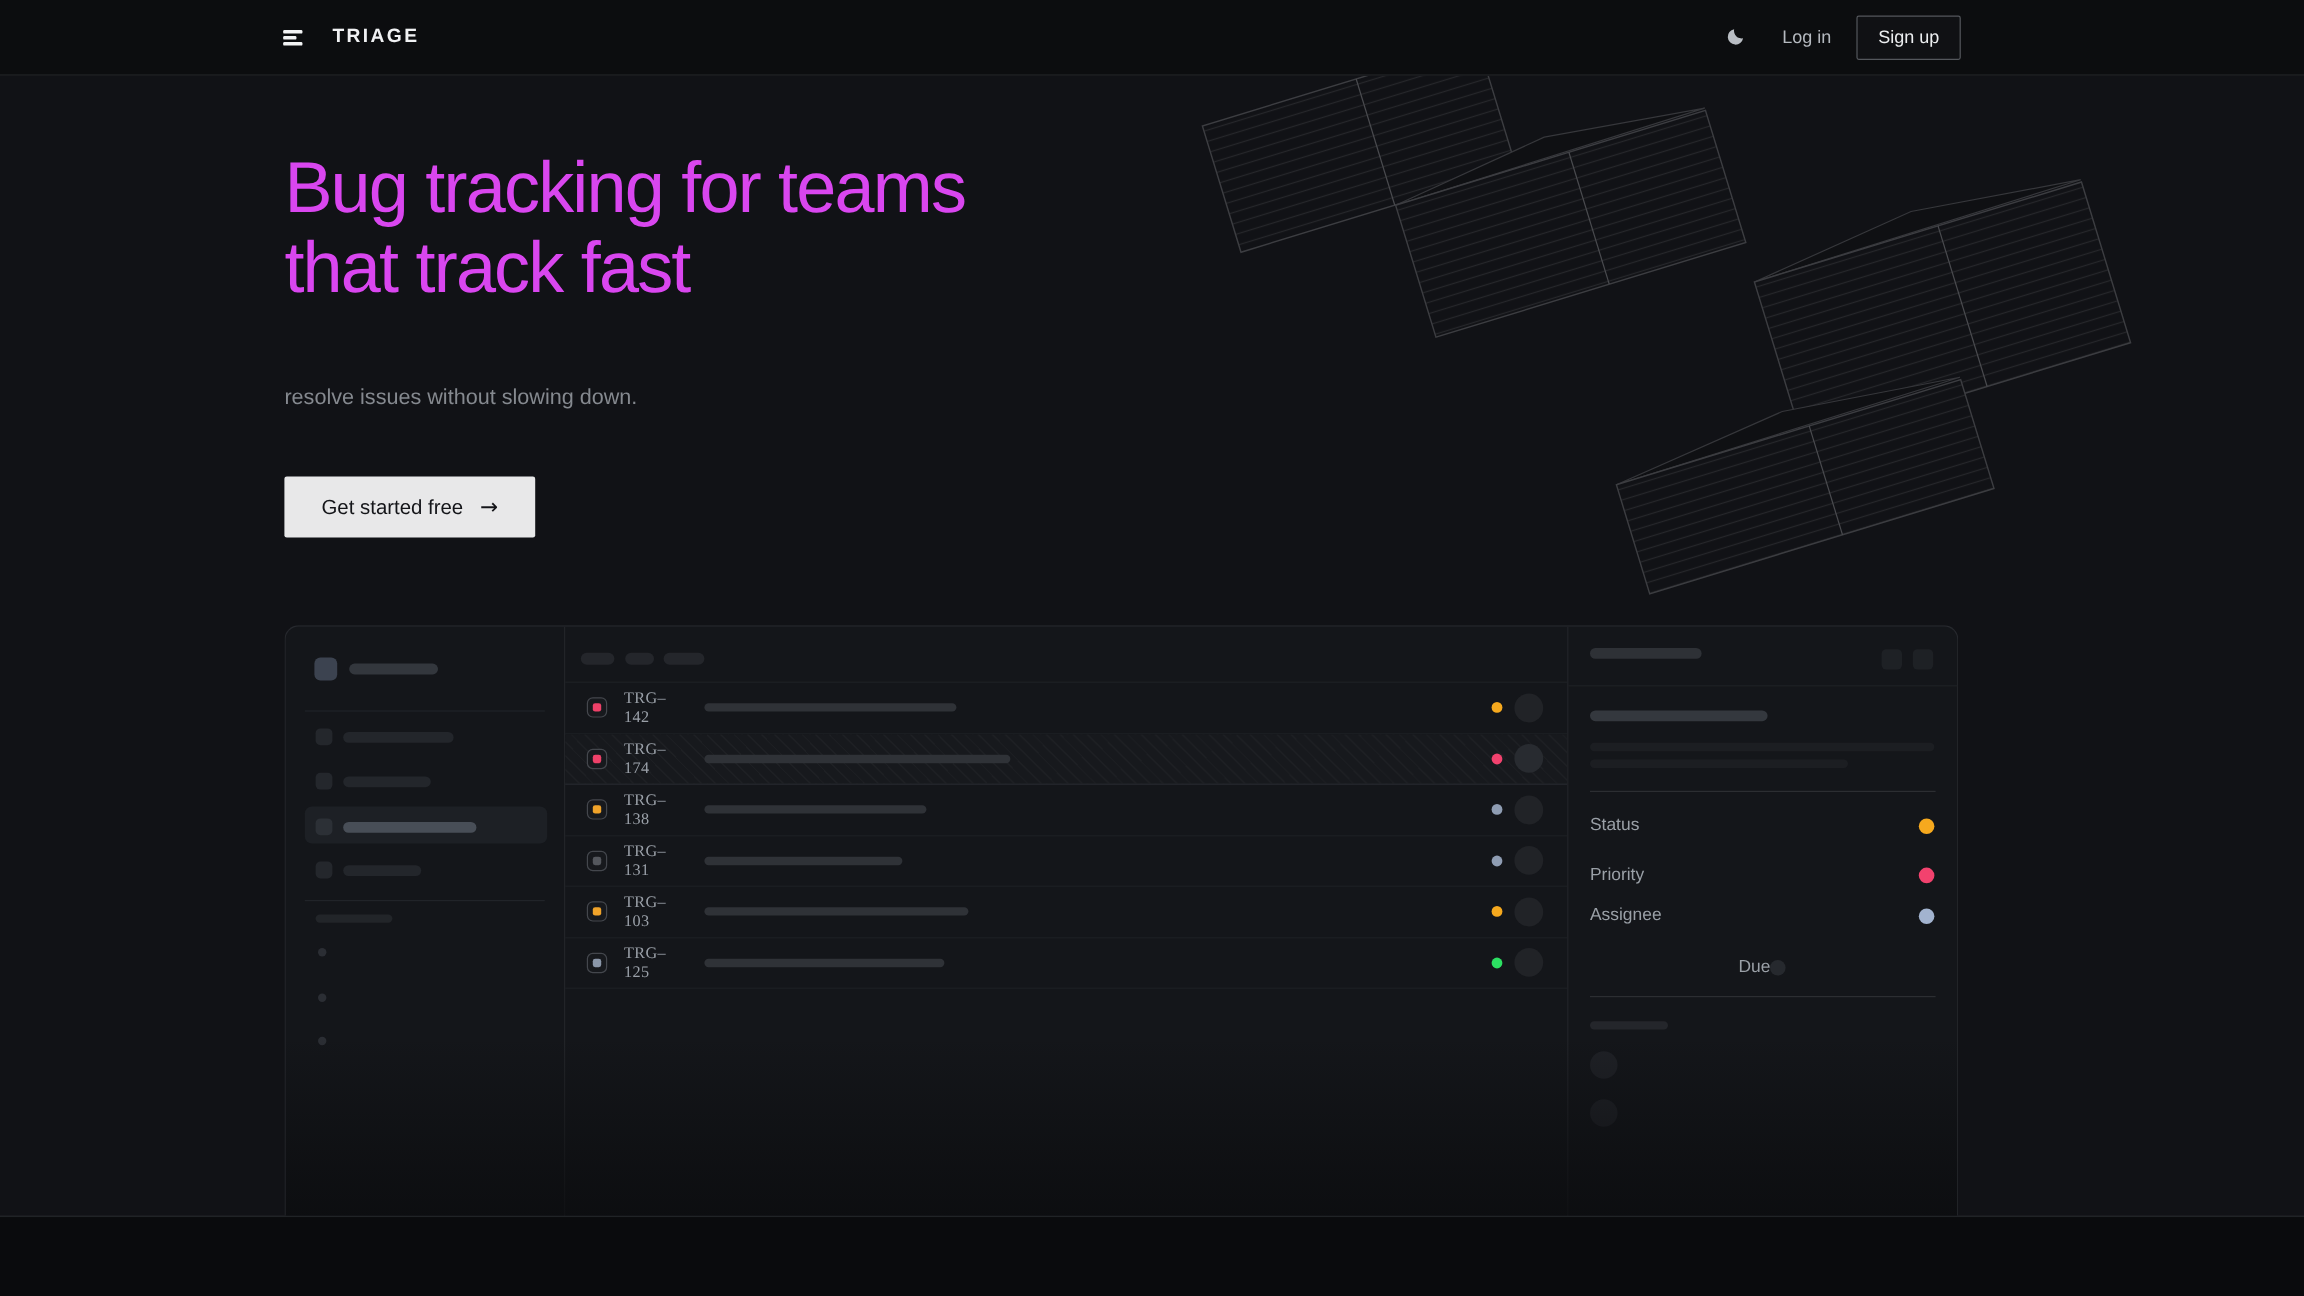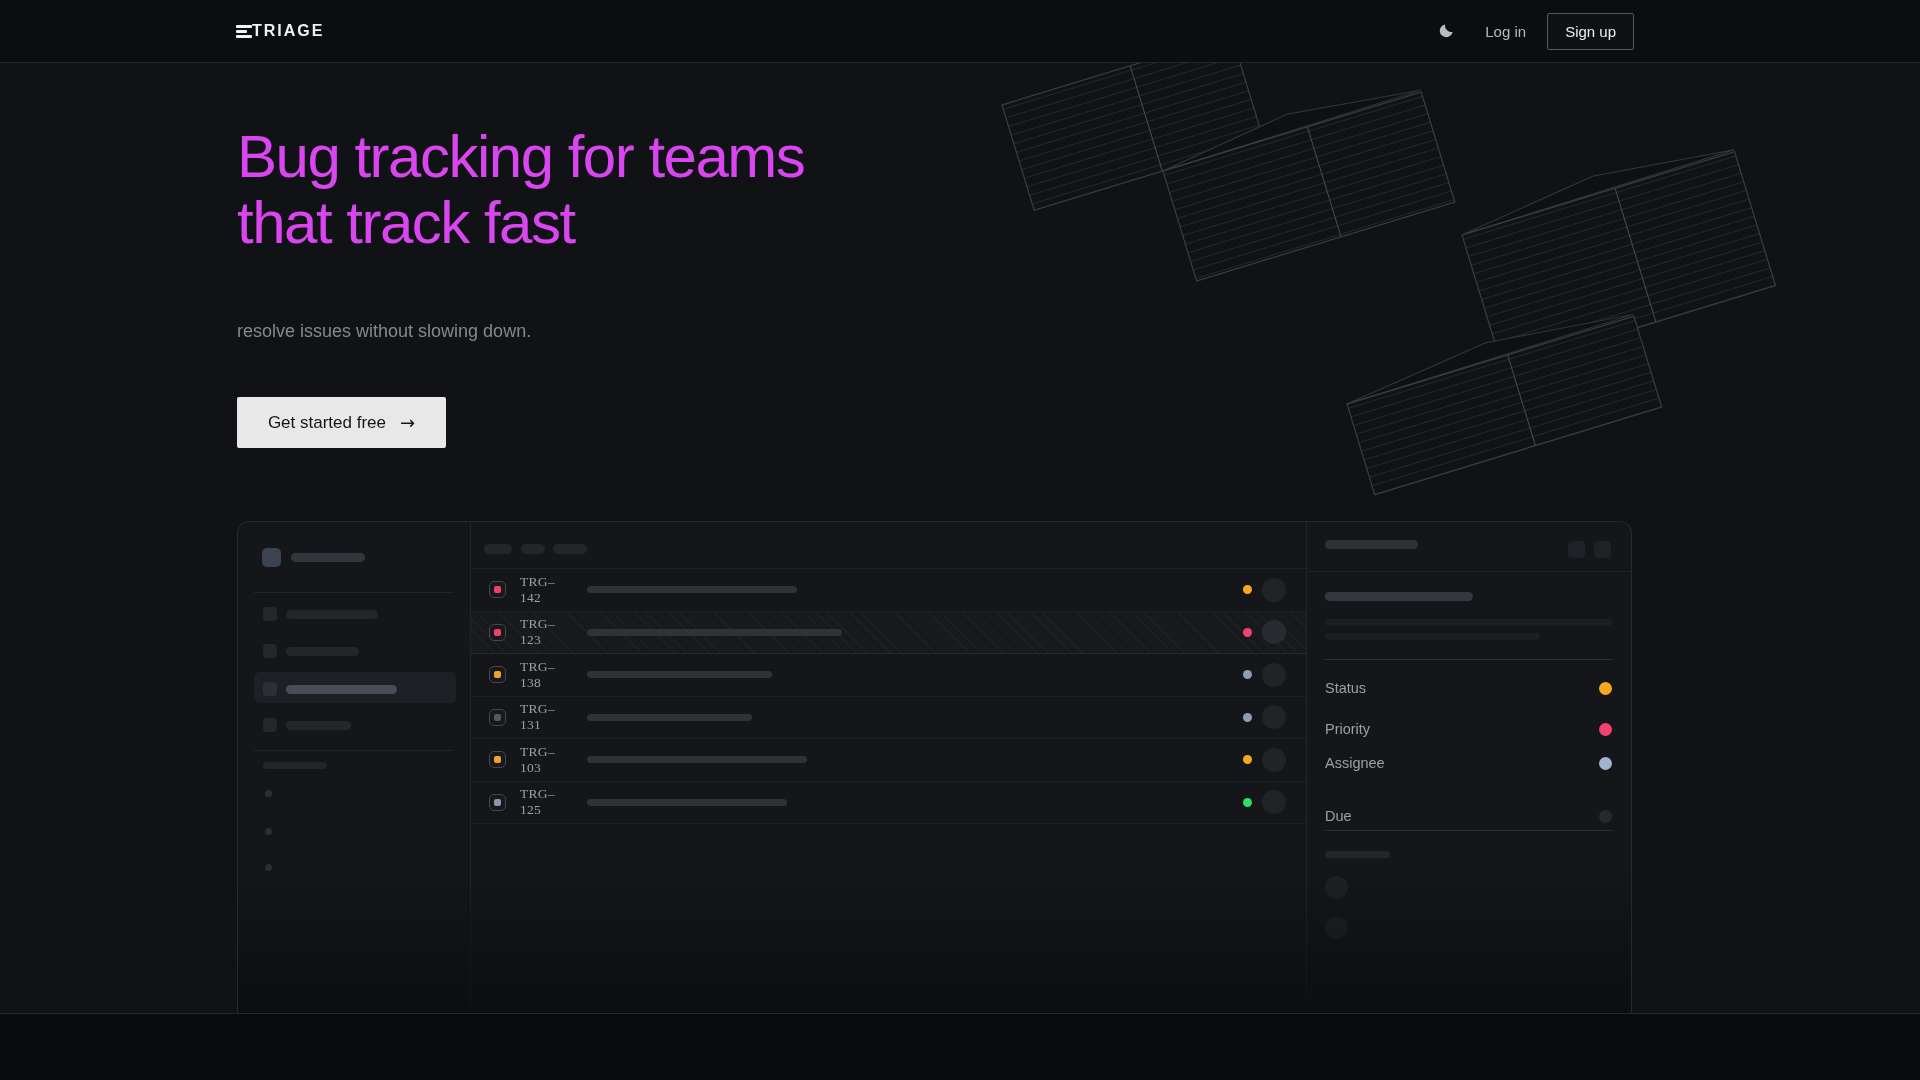--- a/index.html
+++ b/index.html
@@ -4,21 +4,21 @@
 <style>
   * { margin:0; padding:0; box-sizing:border-box; }
   html,body { width:1920px; height:1080px; overflow:hidden; background:#0b0c0e;
               font-family:"Liberation Sans","DejaVu Sans",sans-serif; }
   .page { position:relative; width:1920px; height:1080px; }
 
   
   .nav { position:absolute; top:0; left:0; width:100%; height:63px; background:#0c0d0f;
          border-bottom:1px solid #232528; display:flex; align-items:center;
          justify-content:space-between; padding:0 286px 0 236px; z-index:20; }
-  .brand { display:flex; align-items:center; gap:0; cursor:pointer; }
+  .brand { display:flex; align-items:center; gap:25px; cursor:pointer; }
   .brand-glyph { display:flex; flex-direction:column; gap:2px; }
   .brand-glyph i { display:block; height:3px; border-radius:1px; background:#f2f3f4; }
   .brand-glyph i:nth-child(1){ width:16px; }
   .brand-glyph i:nth-child(2){ width:11px; }
   .brand-glyph i:nth-child(3){ width:16px; }
   .brand-name { font-size:16px; font-weight:700; letter-spacing:2px; color:#f0f1f3; }
   .nav-right { display:flex; align-items:center; }
   .moon-btn { width:34px; height:34px; display:flex; align-items:center; justify-content:center;
               margin-right:22px; cursor:pointer; }
   .login { font-size:15px; color:#b5b9bf; margin-right:21px; cursor:pointer; }
@@ -210,21 +210,21 @@
               </span>
               <span class="issue-id">TRG–142</span>
               <span class="issue-bar" style="width: 210px;"></span>
               <span class="issue-status" style="background: rgb(246, 169, 30);"></span>
               <span class="issue-avatar"></span>
             </div>
             <div class="issue-row hatched">
               <span class="issue-icon">
                 <i style="background: rgb(239, 65, 105);"></i>
               </span>
-              <span class="issue-id">TRG–123</span>
+              <span class="issue-id">TRG–174</span>
               <span class="issue-bar" style="width: 255px;"></span>
               <span class="issue-status" style="background: rgb(242, 66, 110);"></span>
               <span class="issue-avatar"></span>
             </div>
             <div class="issue-row">
               <span class="issue-icon">
                 <i style="background: rgb(240, 163, 42);"></i>
               </span>
               <span class="issue-id">TRG–138</span>
               <span class="issue-bar" style="width: 185px;"></span>
@@ -278,21 +278,21 @@
               <span class="dp-field-dot" style="background: rgb(246, 169, 30);"></span>
             </div>
             <div class="dp-field" style="top: 197px;">
               <span class="dp-field-label">Priority</span>
               <span class="dp-field-dot" style="background: rgb(242, 66, 110);"></span>
             </div>
             <div class="dp-field" style="top: 231.4px;">
               <span class="dp-field-label">Assignee</span>
               <span class="dp-field-dot" style="background: rgb(162, 179, 207);"></span>
             </div>
-            <div class="dp-field" style="top: 284px;">
+            <div class="dp-field" style="top: 274px; justify-content: center;">
               <span class="dp-field-label">Due</span>
               <span class="dp-field-dot" style="background: rgb(38, 41, 46);"></span>
             </div>
           </div>
         <div class="dp-div" style="top:308px"></div>
 
         <div class="skel dp-label2"></div>
         <div class="dp-circle" style="top:354px"></div>
         <div class="dp-circle" style="top:394px"></div>
       </div>

